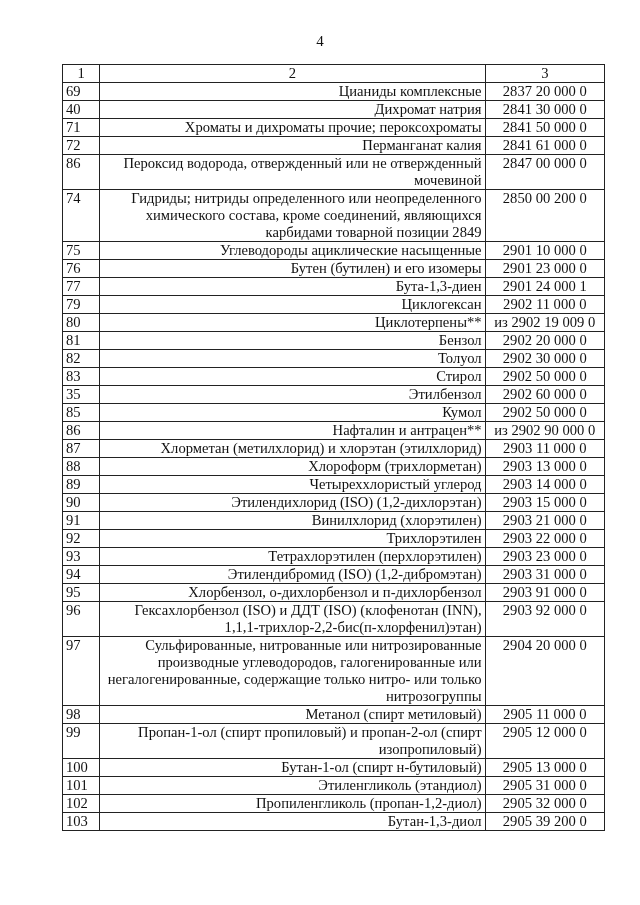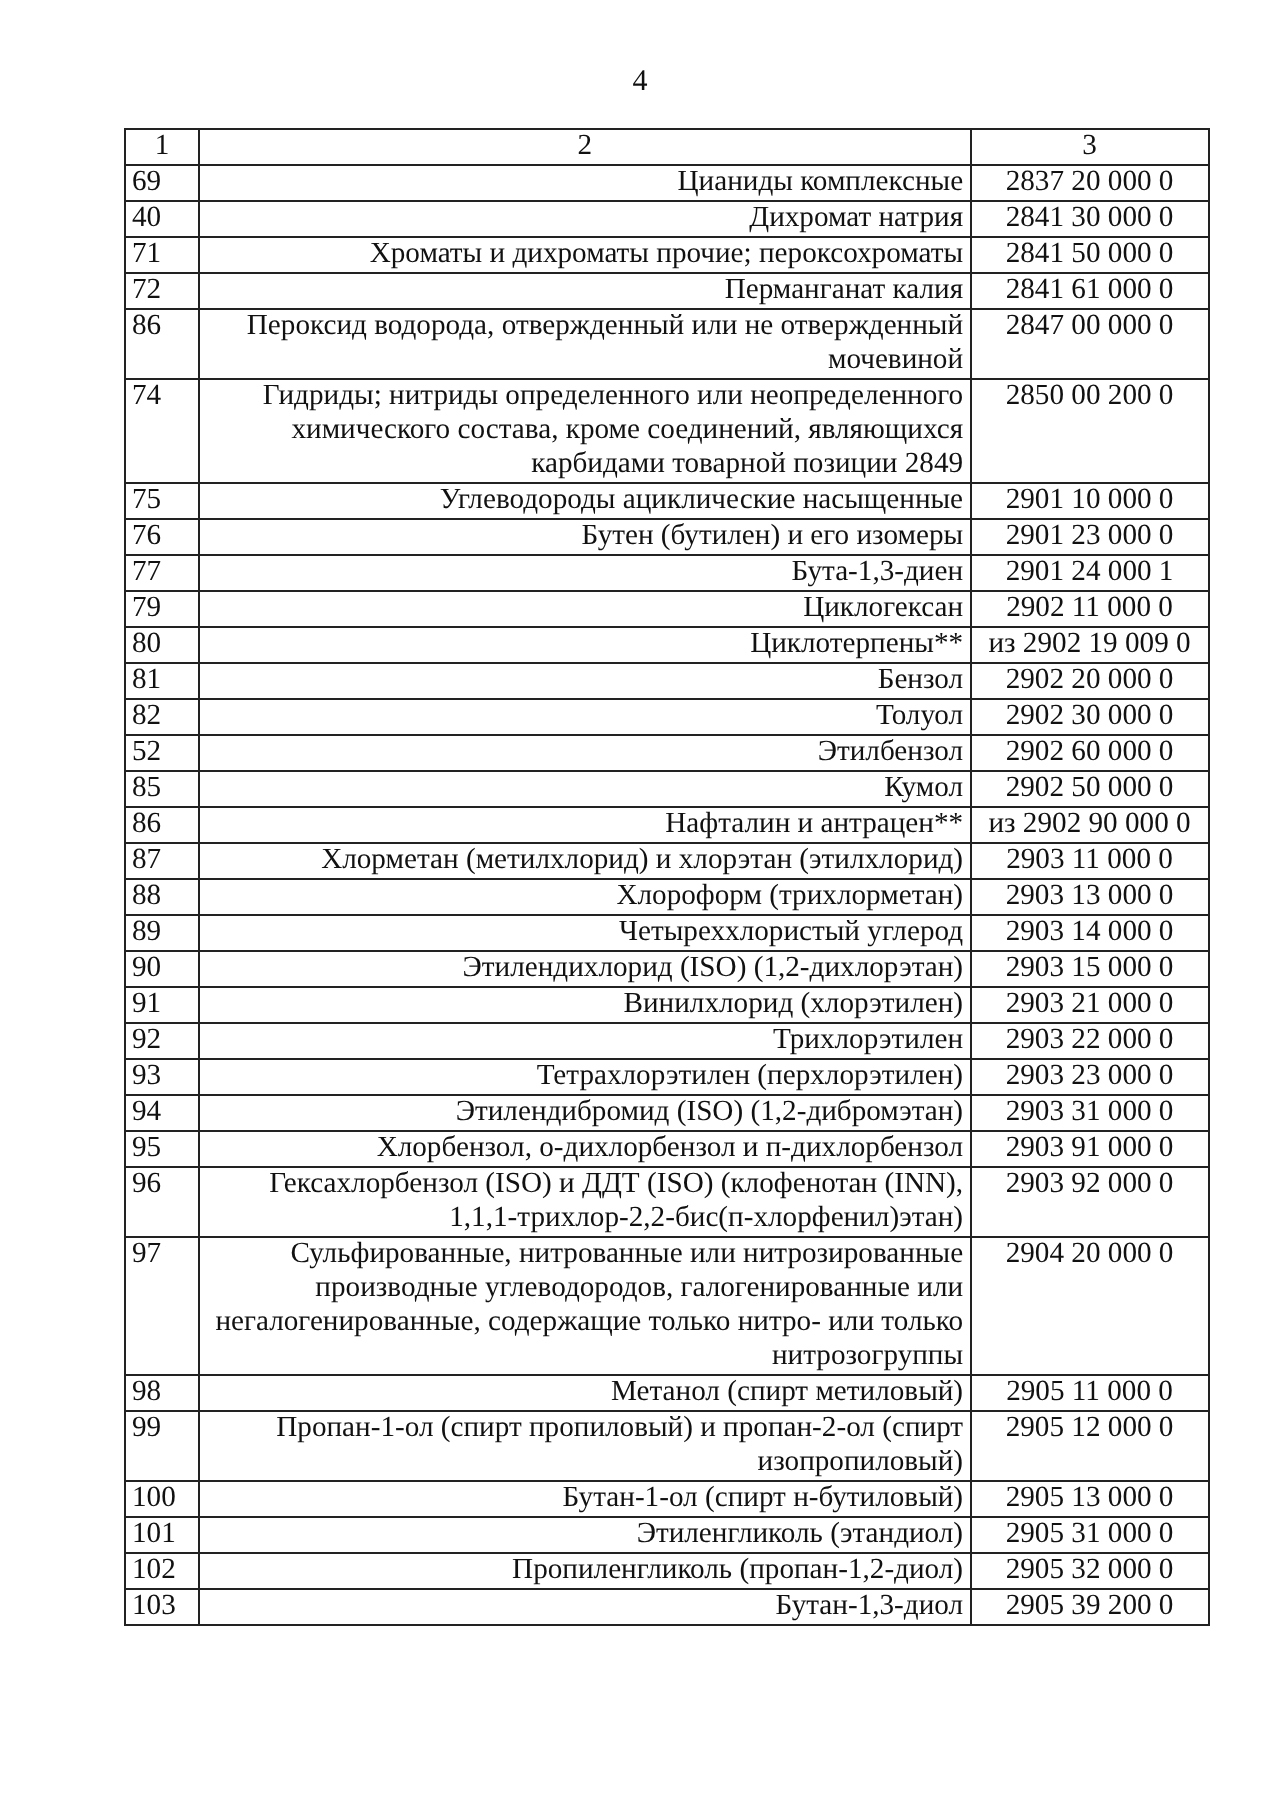--- a/index.html
+++ b/index.html
@@ -100,21 +100,26 @@
         <td class="c1">81</td>
         <td class="c2">Бензол</td>
         <td class="c3">2902 20 000 0</td>
       </tr>
       <tr>
         <td class="c1">82</td>
         <td class="c2">Толуол</td>
         <td class="c3">2902 30 000 0</td>
       </tr>
       <tr>
-        <td class="c1">52</td>
+        <td class="c1">83</td>
+        <td class="c2">Стирол</td>
+        <td class="c3">2902 50 000 0</td>
+      </tr>
+      <tr>
+        <td class="c1">35</td>
         <td class="c2">Этилбензол</td>
         <td class="c3">2902 60 000 0</td>
       </tr>
       <tr>
         <td class="c1">85</td>
         <td class="c2">Кумол</td>
         <td class="c3">2902 50 000 0</td>
       </tr>
       <tr>
         <td class="c1">86</td>

